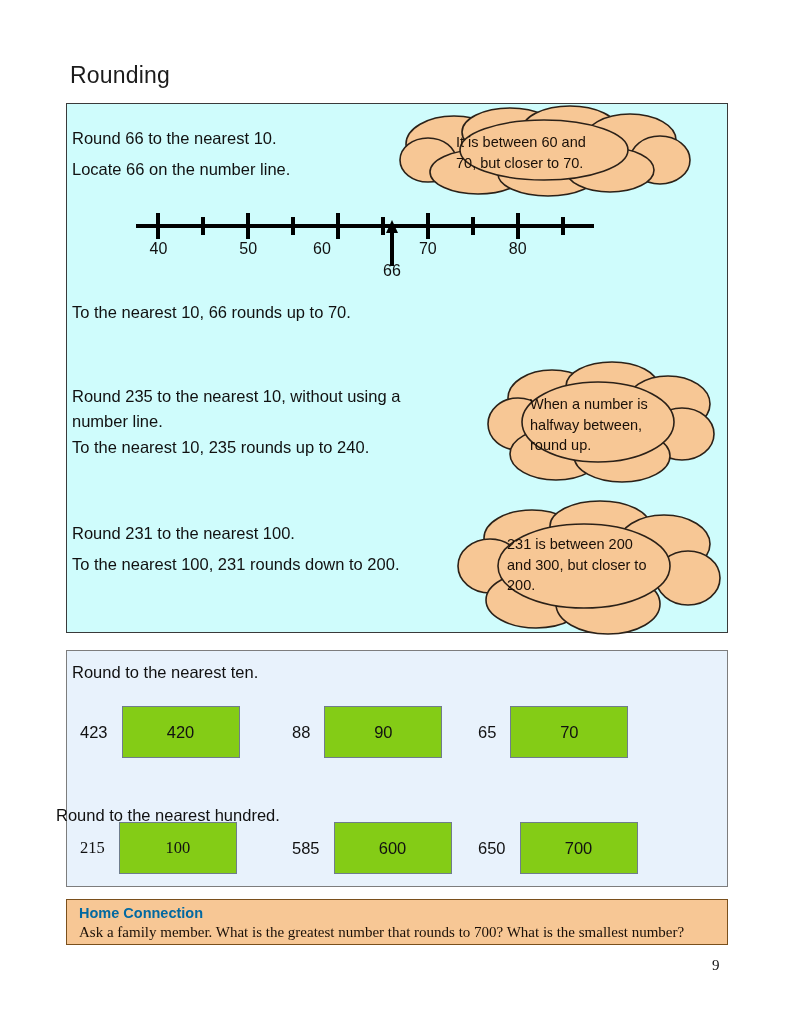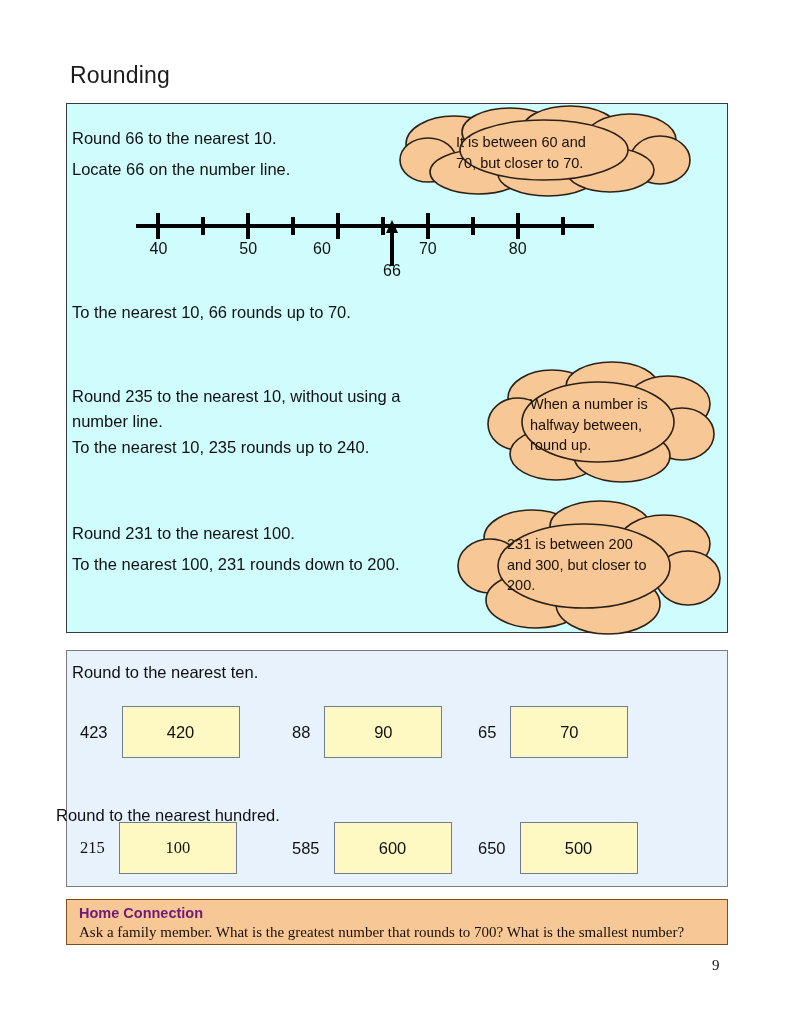--- a/index.html
+++ b/index.html
@@ -162,21 +162,21 @@
   }
   .ex-prompt {
     font-size: 16.5px;
     color: #111111;
     white-space: nowrap;
   }
   .ex-answer {
     width: 118px;
     height: 52px;
     border: 1px solid #6f7d8c;
-    background: #fef9c3;
+    background: #84cc16;
     box-sizing: border-box;
     display: flex;
     align-items: center;
     justify-content: center;
     font-size: 16.5px;
     color: #111111;
   }
 
   
   .home-connection {
@@ -188,21 +188,21 @@
     background: #F7C795;
     border: 1px solid #7a4f1c;
     box-sizing: border-box;
   }
   .hc-title {
     position: absolute;
     left: 12px;
     top: 5px;
     font-size: 14.5px;
     font-weight: bold;
-    color: #701a75;
+    color: #0369a1;
     white-space: nowrap;
   }
   .hc-body {
     position: absolute;
     left: 12px;
     top: 24px;
     font-family: "Liberation Serif", serif;
     font-size: 15px;
     color: #1a1008;
     white-space: nowrap;
@@ -343,21 +343,21 @@
       <div class="ex-item" style="left: 14px; font-family: Liberation Serif, serif;">
         <span class="ex-prompt">215</span>
         <div class="ex-answer">100</div>
       </div>
       <div class="ex-item" style="left: 226px;">
         <span class="ex-prompt">585</span>
         <div class="ex-answer">600</div>
       </div>
       <div class="ex-item" style="left: 412px;">
         <span class="ex-prompt">650</span>
-        <div class="ex-answer">500</div>
+        <div class="ex-answer">700</div>
       </div>
     </div>
 
   <div class="home-connection">
     <div class="hc-title">Home Connection</div>
     <div class="hc-body">Ask a family member. What is the greatest number that rounds to 700? What is the smallest number?</div>
   </div>
 
   <div class="page-number">9</div>
 

